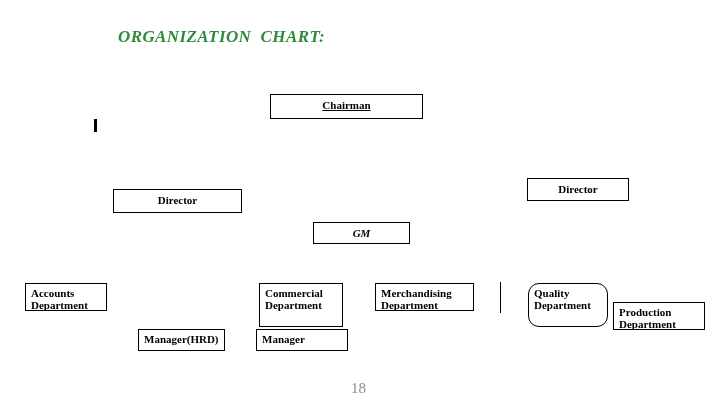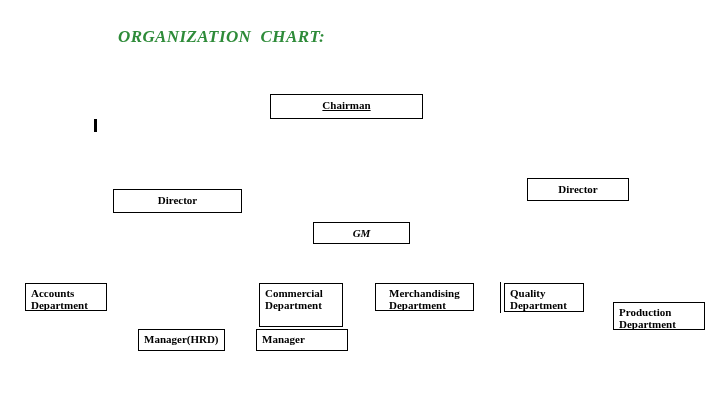--- a/index.html
+++ b/index.html
@@ -79,22 +79,22 @@
   }
 
   
   .box-chairman      { left: 270px; top:  94px; width: 153px; height: 25px; text-decoration: underline; }
   .box-director-l    { left: 113px; top: 189px; width: 129px; height: 24px; }
   .box-director-r    { left: 527px; top: 178px; width: 102px; height: 23px; }
   .box-gm            { left: 313px; top: 222px; width:  97px; height: 22px; font-style: italic; }
 
   .box-accounts      { left:  25px; top: 283px; width:  82px; height: 28px; }
   .box-commercial    { left: 259px; top: 283px; width:  84px; height: 44px; }
-  .box-merch         { left: 375px; top: 283px; width:  99px; height: 28px; padding-left: 8px; }
-  .box-quality       { left: 504px; top: 283px; width:  80px; height: 29px; }
+  .box-merch         { left: 375px; top: 283px; width:  99px; height: 28px; }
+  .box-quality       { left: 528px; top: 283px; width:  80px; height: 44px; border-radius: 11px; }
   .box-production    { left: 613px; top: 283px; width:  92px; height: 28px; margin-top: 19px; }
 
   .box-manager-hrd   { left: 138px; top: 329px; width:  87px; height: 22px; }
   .box-manager       { left: 256px; top: 329px; width:  92px; height: 22px; }
 
   
   .quality-extra-rule {
     position: absolute;
     left: 500px;
     top: 282px;
@@ -168,14 +168,15 @@
   </div>
 
   <div class="org-box box-left box-manager">
     <span class="box-label">Manager</span>
   </div>
 
   <div class="org-box box-left box-manager-hrd">
     <span class="box-label">Manager(HRD)</span>
   </div>
 
+  <div class="page-number">18</div>
 
 </div>
 
 </body></html>

